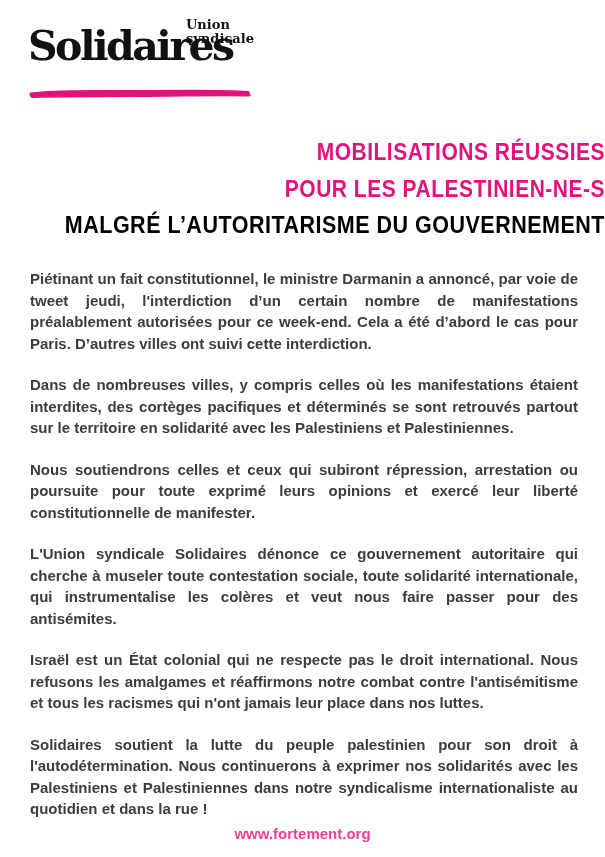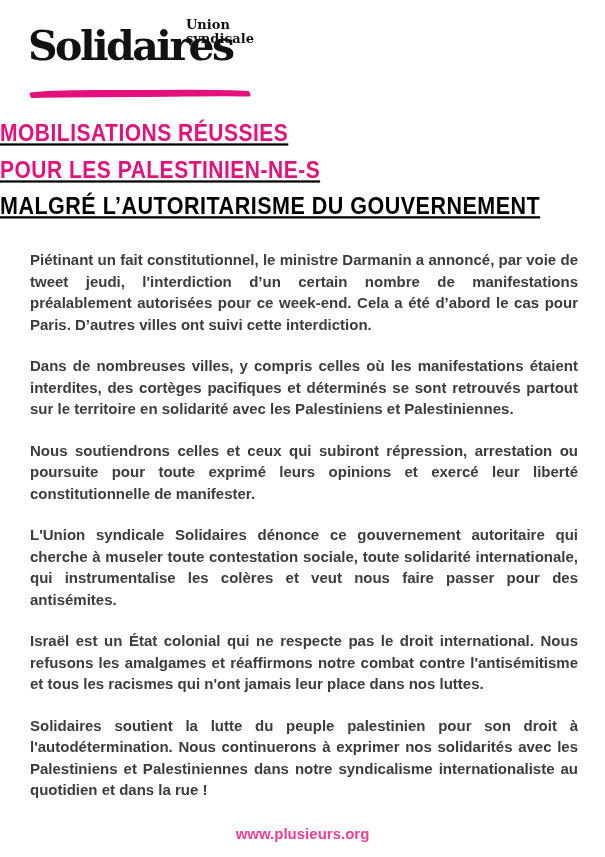--- a/index.html
+++ b/index.html
@@ -26,25 +26,24 @@
     letter-spacing:-2.5px;color:#111111;
     white-space:nowrap;
   }
   .logo-underline{position:absolute;left:0px;top:80px;width:224px;height:12px;}
   .date{
     position:absolute;right:20px;top:38px;
     font-size:13.5px;font-weight:bold;color:#1a1a1a;
   }
   
   .title-block{
-    margin-top:4px;
-    text-align:left;
+    margin-top:23px;
+    text-align:right;
     font-weight:bold;
     letter-spacing:0.5px;
-    text-decoration:underline;
   }
   .title-line{
     font-size:21px;
     line-height:37px;
     white-space:nowrap;
     transform:scaleY(1.12);
     transform-origin:center top;
   }
   .title-pink{color:#e4117c;}
   .title-black{color:#000000;font-size:21.5px;}
@@ -97,16 +96,16 @@
   <div class="body-text">
     <p>Piétinant un fait constitutionnel, le ministre Darmanin a annoncé, par voie de tweet jeudi, l'interdiction d’un certain nombre de manifestations préalablement autorisées pour ce week-end. Cela a été d’abord le cas pour Paris. D’autres villes ont suivi cette interdiction.</p>
     <p>Dans de nombreuses villes, y compris celles où les manifestations étaient interdites, des cortèges pacifiques et déterminés se sont retrouvés partout sur le territoire en solidarité avec les Palestiniens et Palestiniennes.</p>
     <p>Nous soutiendrons celles et ceux qui subiront répression, arrestation ou poursuite pour toute exprimé leurs opinions et exercé leur liberté constitutionnelle de manifester.</p>
     <p>L'Union syndicale Solidaires dénonce ce gouvernement autoritaire qui cherche à museler toute contestation sociale, toute solidarité internationale, qui instrumentalise les colères et veut nous faire passer pour des antisémites.</p>
     <p>Israël est un État colonial qui ne respecte pas le droit international. Nous refusons les amalgames et réaffirmons notre combat contre l'antisémitisme et tous les racismes qui n'ont jamais leur place dans nos luttes.</p>
     <p>Solidaires soutient la lutte du peuple palestinien pour son droit à l'autodétermination. Nous continuerons à exprimer nos solidarités avec les Palestiniens et Palestiniennes dans notre syndicalisme internationaliste au quotidien et dans la rue !</p>
   </div>
 
   <div class="footer">
-    <a href="#">www.plusieurs.org</a>
+    <a href="#">www.fortement.org</a>
   </div>
 
 </div>
 
 </body></html>

